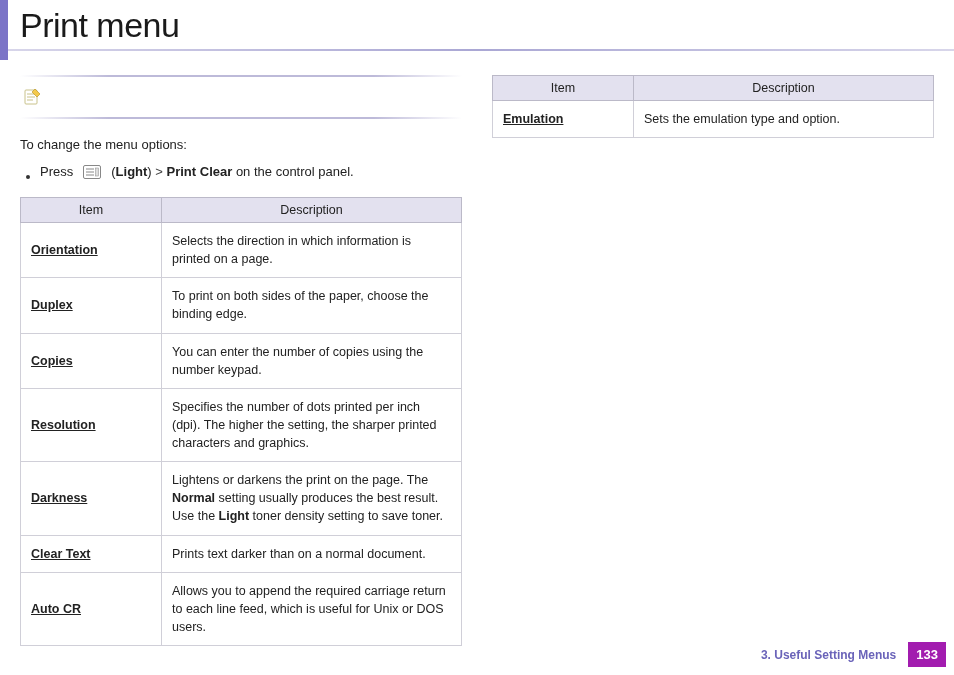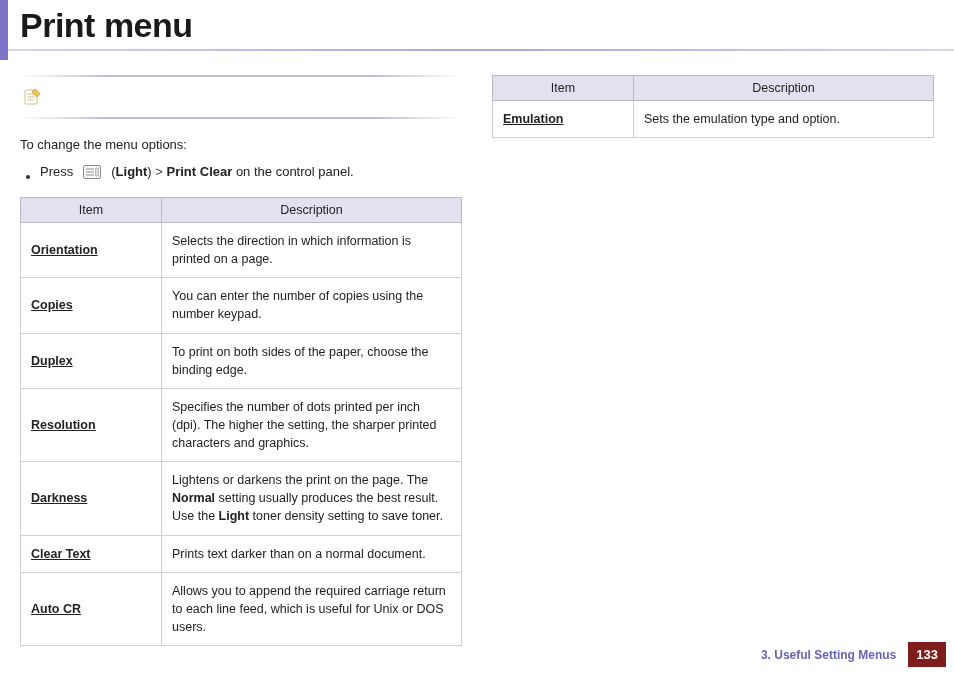--- a/index.html
+++ b/index.html
@@ -1,36 +1,36 @@
 <!DOCTYPE html>
 <html><head>
 <meta charset="utf-8">
 <style>
   html,body{margin:0;padding:0;background:#fff;font-family:"Segoe UI",Arial,sans-serif;color:#222;}
   .page{width:954px;height:675px;position:relative;box-sizing:border-box;}
   .side-stripe{position:absolute;left:0;top:0;width:8px;height:60px;background:#7b74c7;}
-  .title{font-size:34px;font-weight:700;color:#1a1a1a;padding:6px 0 4px 20px;letter-spacing:-0.5px;}
+  .title{font-size:34px;font-weight:400;color:#1a1a1a;padding:6px 0 4px 20px;letter-spacing:-0.5px;}
   .title-hr{height:2px;background:linear-gradient(to right,#d8d6ea 0%,#aaa7d4 50%,#d8d6ea 100%);margin:0 0 18px 0;border:none;}
   .cols{display:flex;gap:30px;padding:0 20px;}
   .col{flex:1;min-width:0;}
   .note-box{margin-top:6px;}
   .note-hr{height:2px;background:linear-gradient(to right,#fff 0%,#bdbad9 20%,#bdbad9 80%,#fff 100%);border:none;margin:0;}
   .note-body{display:flex;gap:10px;padding:8px 4px 10px 2px;font-size:13px;line-height:1.45;color:#333;}
   .note-icon{width:20px;height:20px;flex:0 0 20px;margin-top:2px;}
   .intro{font-size:13px;color:#222;margin:18px 0 12px 0;}
   .step{font-size:13px;color:#222;display:flex;align-items:flex-end;gap:10px;margin:0 0 18px 0;}
   .step .bullet{width:4px;height:4px;background:#333;border-radius:50%;flex:0 0 4px;margin-left:6px;}
   .menu-icon{display:inline-flex;vertical-align:middle;}
   table.spec{width:100%;border-collapse:collapse;font-size:12.5px;}
   table.spec th{background:#e3e1ef;color:#222;font-weight:400;text-align:center;padding:5px 8px;border:1px solid #bbb9c8;}
   table.spec td{padding:9px 10px;border:1px solid #d0cfd8;vertical-align:middle;line-height:1.45;color:#222;}
   table.spec td.item{font-weight:700;width:120px;background:#fff;text-decoration:underline;}
   .footer{position:absolute;bottom:8px;right:8px;display:flex;align-items:center;gap:12px;font-size:12px;}
   .footer .chap{color:#6a63b9;font-weight:700;}
-  .footer .pg{background:#7f1d1d;color:#fff;font-weight:700;padding:5px 8px;font-size:13px;}
+  .footer .pg{background:#a21caf;color:#fff;font-weight:700;padding:5px 8px;font-size:13px;}
   b{font-weight:700;}
   .gt{color:#444;}
 </style>
 </head>
 <body>
 
 <div class="page">
   <div class="side-stripe"></div>
   <div class="title">Print menu</div>
   <hr class="title-hr">
@@ -78,26 +78,26 @@
             <th>Item</th>
             <th>Description</th>
           </tr>
         </thead>
         <tbody>
           <tr>
             <td class="item">Orientation</td>
             <td>Selects the direction in which information is printed on a page.</td>
           </tr>
           <tr>
+            <td class="item">Duplex</td>
+            <td>To print on both sides of the paper, choose the binding edge.</td>
+          </tr>
+          <tr>
             <td class="item">Copies</td>
             <td>You can enter the number of copies using the number keypad.</td>
-          </tr>
-          <tr>
-            <td class="item">Duplex</td>
-            <td>To print on both sides of the paper, choose the binding edge.</td>
           </tr>
           <tr>
             <td class="item">Resolution</td>
             <td>Specifies the number of dots printed per inch (dpi). The higher the setting, the sharper printed characters and graphics.</td>
           </tr>
           <tr>
             <td class="item">Darkness</td>
             <td><span>Lightens or darkens the print on the page. The </span><b>Normal</b><span> setting usually produces the best result. Use the </span><b>Light</b><span> toner density setting to save toner.</span></td>
           </tr>
           <tr>

